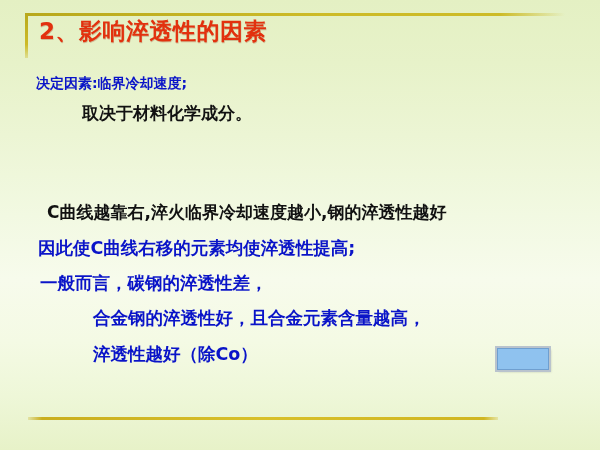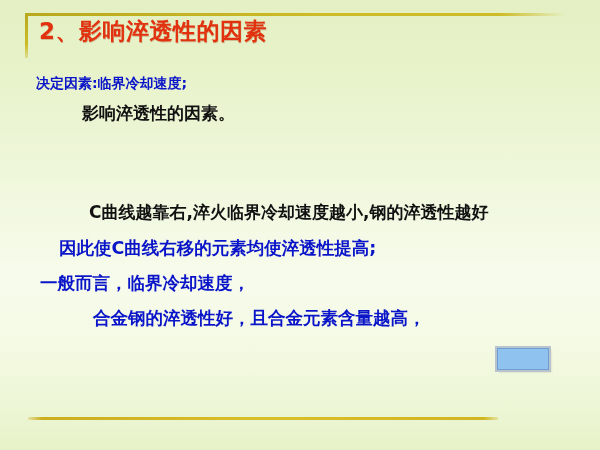--- a/index.html
+++ b/index.html
@@ -67,21 +67,21 @@
   }
 
   
   .line {
     position: absolute;
     white-space: nowrap;
     font-weight: bold;
     line-height: 1.15;
   }
   .blue  { color: #0a14c8; }
-  .black { color: #111111; margin-left: 42px; }
+  .black { color: #111111; }
 
   #factor-line-1 {
     left: 36px;
     top: 75px;
     font-size: 14px;
   }
   #factor-line-2 {
     left: 82px;
     top: 104px;
     font-size: 17px;
@@ -90,21 +90,20 @@
 
   #conclusion-1 {
     left: 47px;
     top: 203px;
     font-size: 17px;
   }
   #conclusion-2 {
     left: 38px;
     top: 238px;
     font-size: 17.5px;
-    margin-left: 21px;
   }
   #conclusion-3 {
     left: 40px;
     top: 273px;
     font-size: 17.5px;
   }
   #conclusion-4 {
     left: 93px;
     top: 308px;
     font-size: 17.5px;
@@ -152,28 +151,29 @@
 <div id="slide">
 
   <div id="title-block">
     <div id="title-top-rule"></div>
     <div id="title-left-rule"></div>
     <div id="title-text">2、影响淬透性的因素</div>
   </div>
 
   <div class="line blue" id="factor-line-1">决定因素:临界冷却速度;</div>
 
-  <div class="line" id="factor-line-2">影响淬透性的因素。</div>
+  <div class="line" id="factor-line-2">取决于材料化学成分。</div>
 
   <div class="line black" id="conclusion-1">C曲线越靠右,淬火临界冷却速度越小,钢的淬透性越好</div>
 
   <div class="line blue" id="conclusion-2">因此使C曲线右移的元素均使淬透性提高;</div>
 
-  <div class="line blue" id="conclusion-3">一般而言，临界冷却速度，</div>
+  <div class="line blue" id="conclusion-3">一般而言，碳钢的淬透性差，</div>
 
   <div class="line blue" id="conclusion-4">合金钢的淬透性好，且合金元素含量越高，</div>
 
+  <div class="line blue" id="conclusion-5">淬透性越好（除Co）</div>
 
   <div id="blue-box"></div>
 
   <div id="bottom-rule"></div>
 
 </div>
 
 </body></html>

